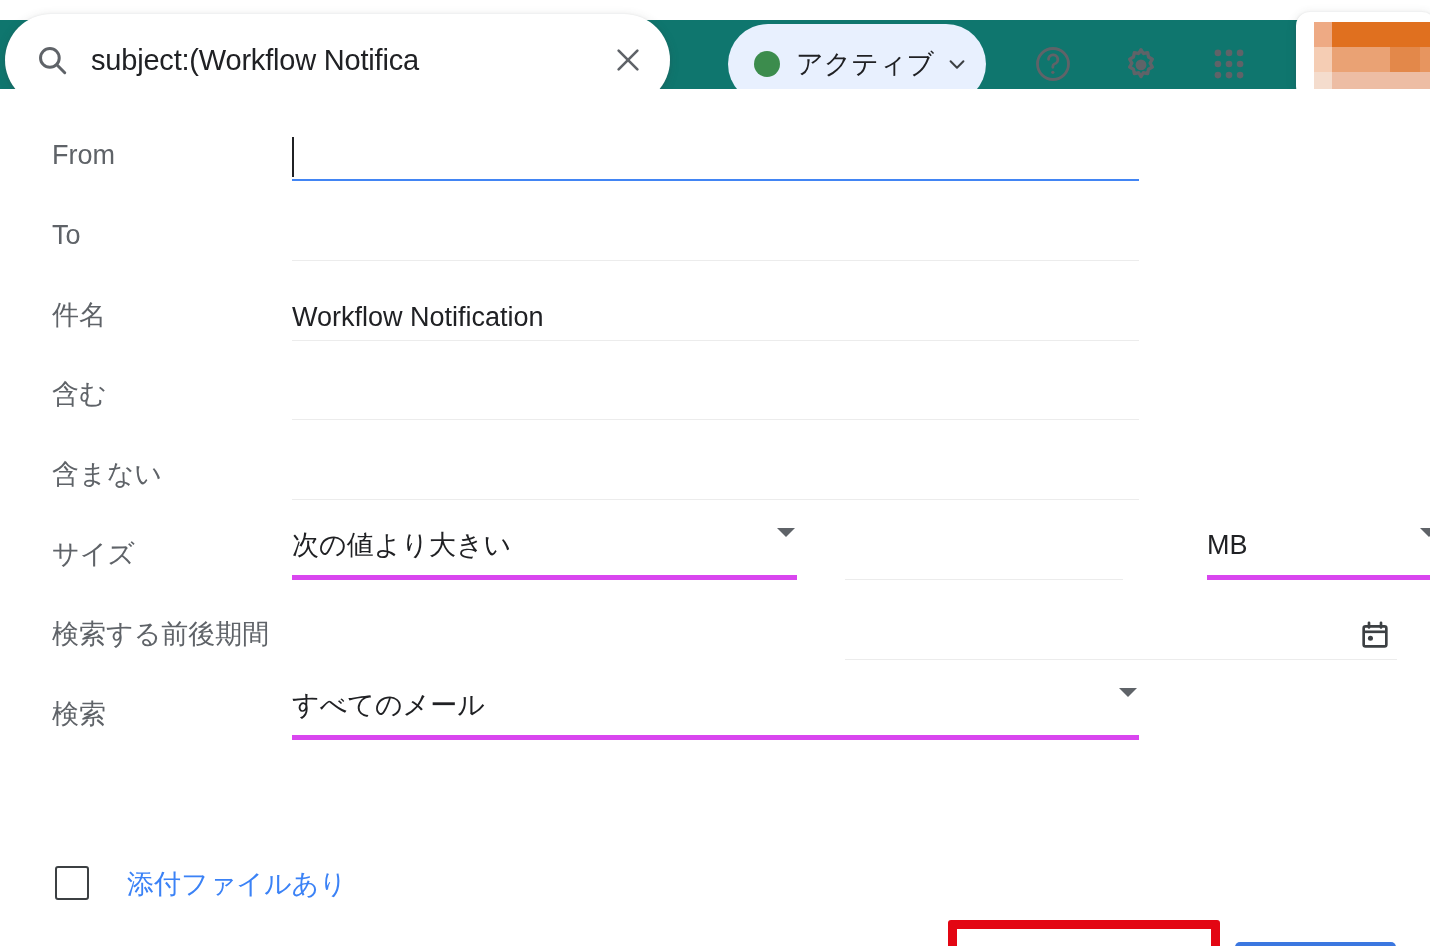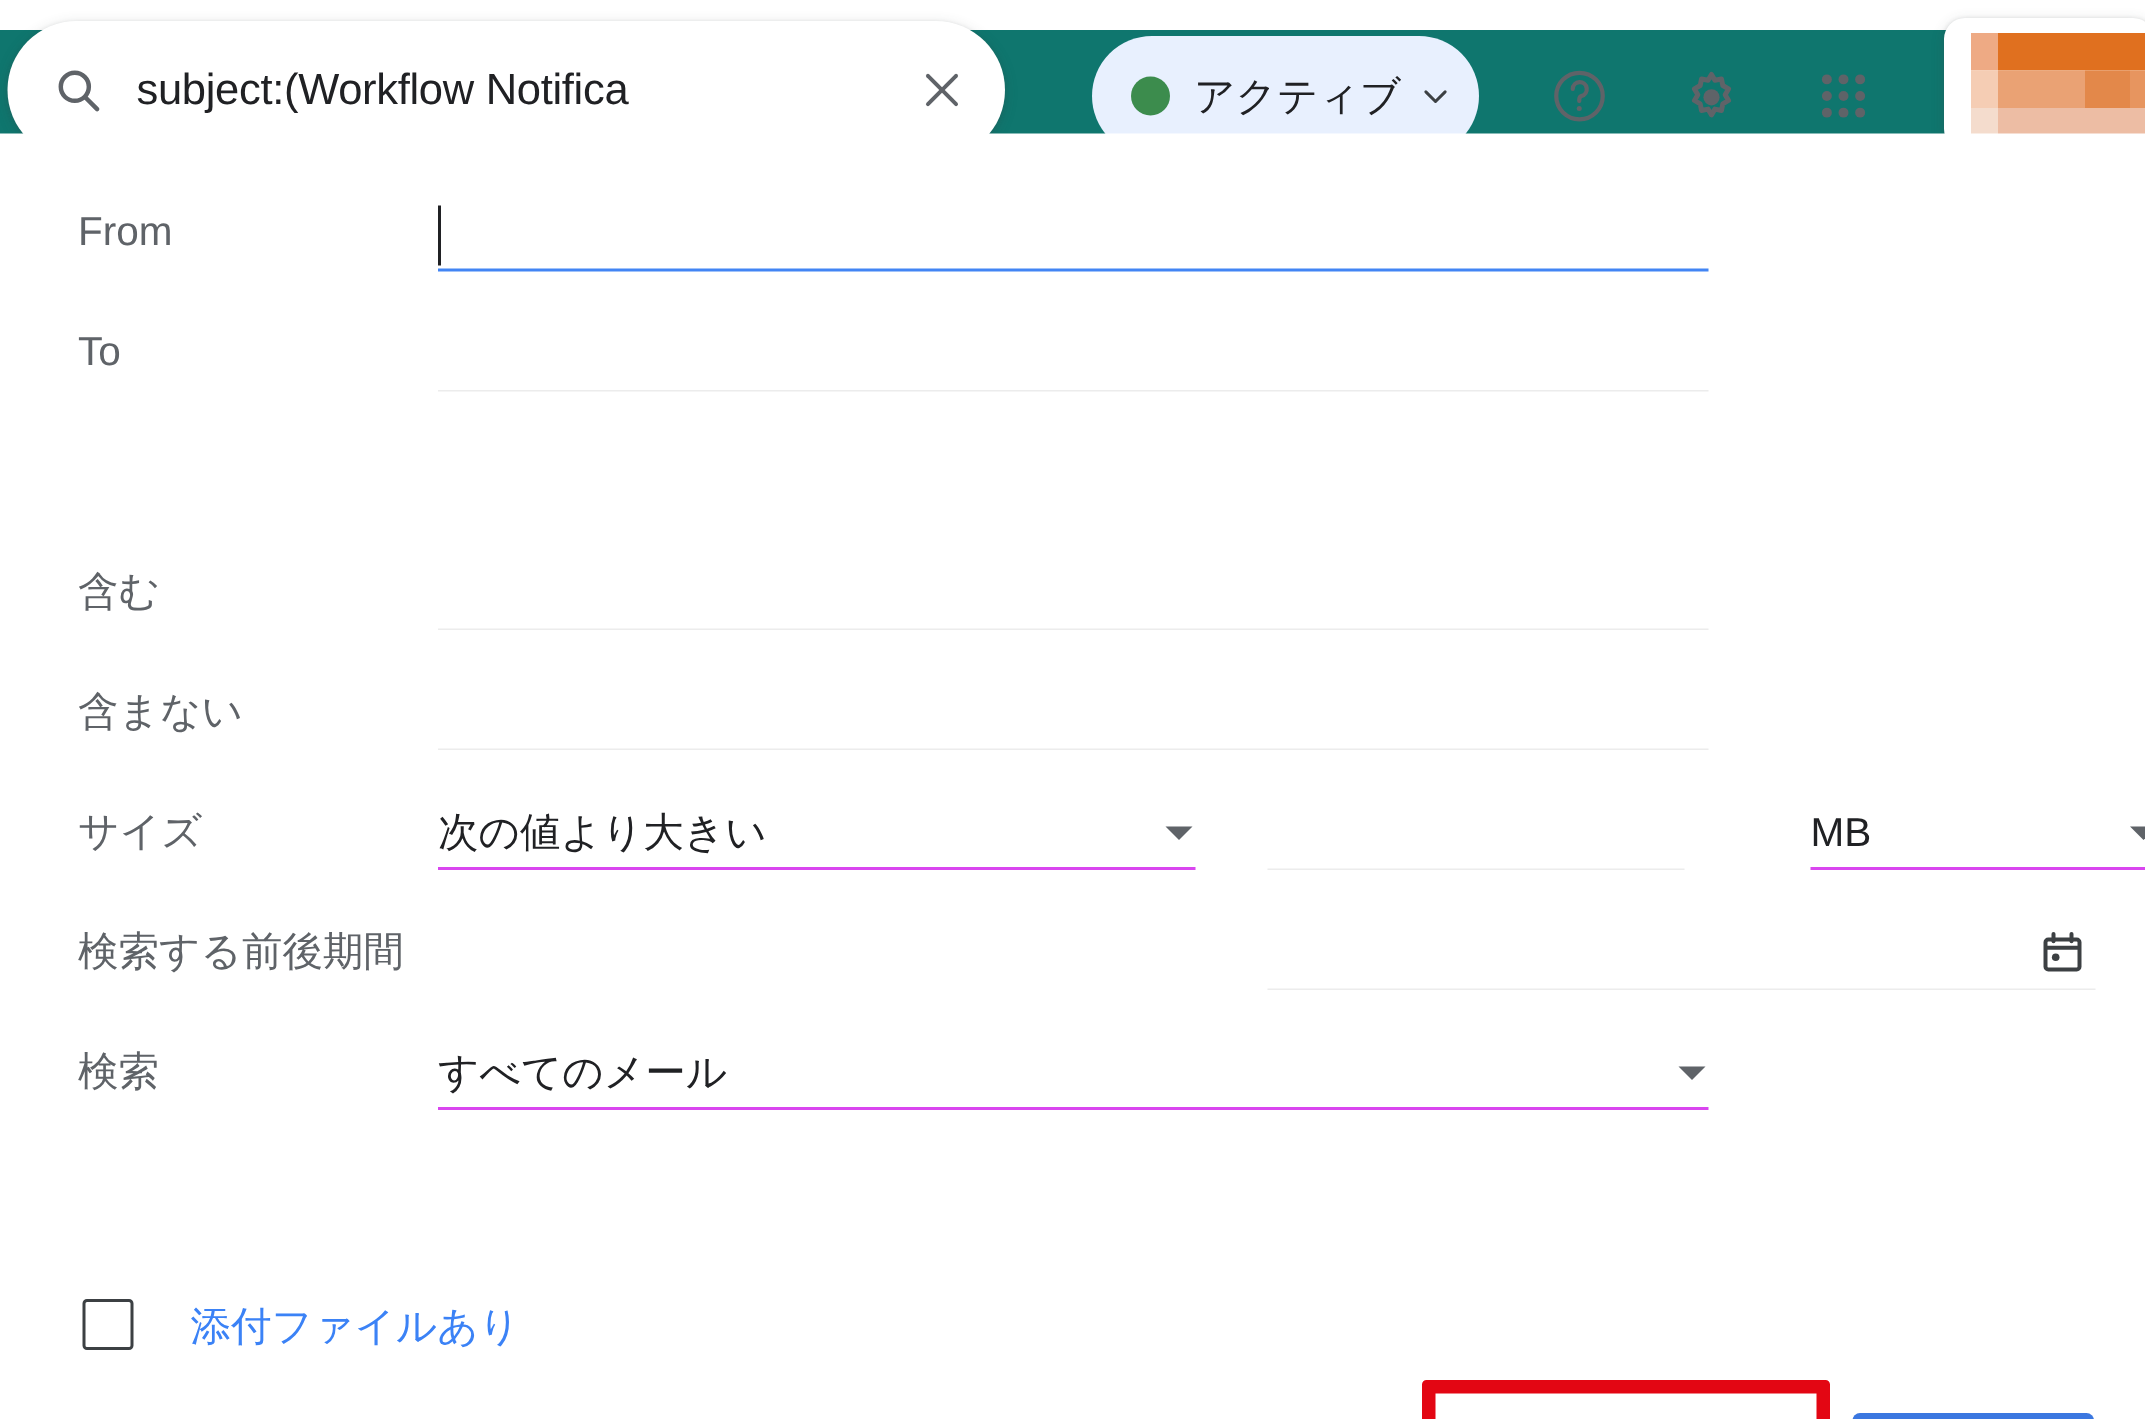--- a/index.html
+++ b/index.html
@@ -119,22 +119,22 @@
   }
   .caret {
     position: absolute; left: 0; bottom: 2px;
     width: 2px; height: 40px; background: #202124;
   }
 
   
   .sel {
     position: absolute; top: 50%; transform: translateY(-50%);
     height: 52px;
-    border-bottom: 2px solid #d946ef;
-    display: flex; align-items: flex-end; justify-content: space-between;
+    border-bottom: 5px solid #d946ef;
+    display: flex; justify-content: space-between;
     cursor: pointer;
   }
   .sel .val {
     font-size: 27px; color: #202124; line-height: 34px;
     padding-bottom: 6px; white-space: nowrap;
   }
   .tri {
     width: 0; height: 0; margin-bottom: 18px; margin-right: 2px;
     border-left: 9px solid transparent;
     border-right: 9px solid transparent;
@@ -279,20 +279,26 @@
     </div>
   </div>
 
   <div class="row" style="top:106px">
     <span class="lbl">To</span>
     <div class="field">
       <span class="val"></span>
     </div>
   </div>
 
+  <div class="row" style="top:186px">
+    <span class="lbl">件名</span>
+    <div class="field">
+      <span class="val">Workflow Notification</span>
+    </div>
+  </div>
 
   <div class="row" style="top:265px">
     <span class="lbl">含む</span>
     <div class="field">
       <span class="val"></span>
     </div>
   </div>
 
   <div class="row" style="top:345px">
     <span class="lbl">含まない</span>

